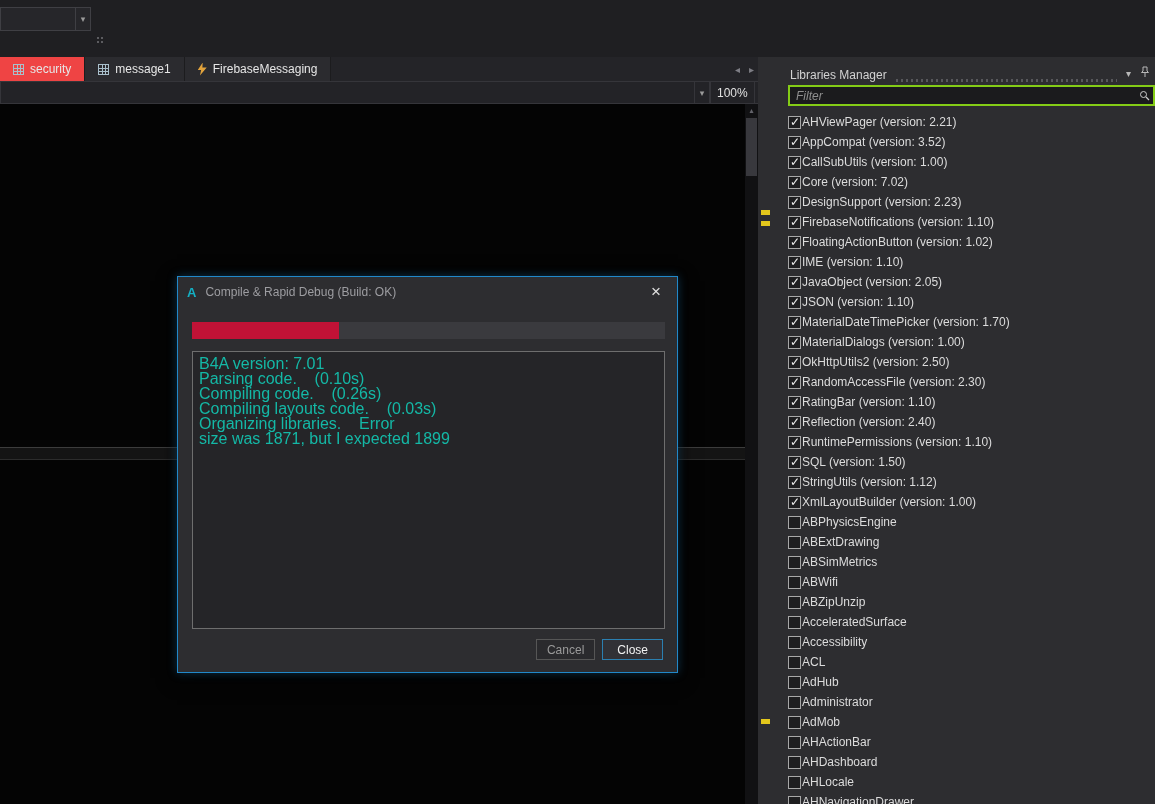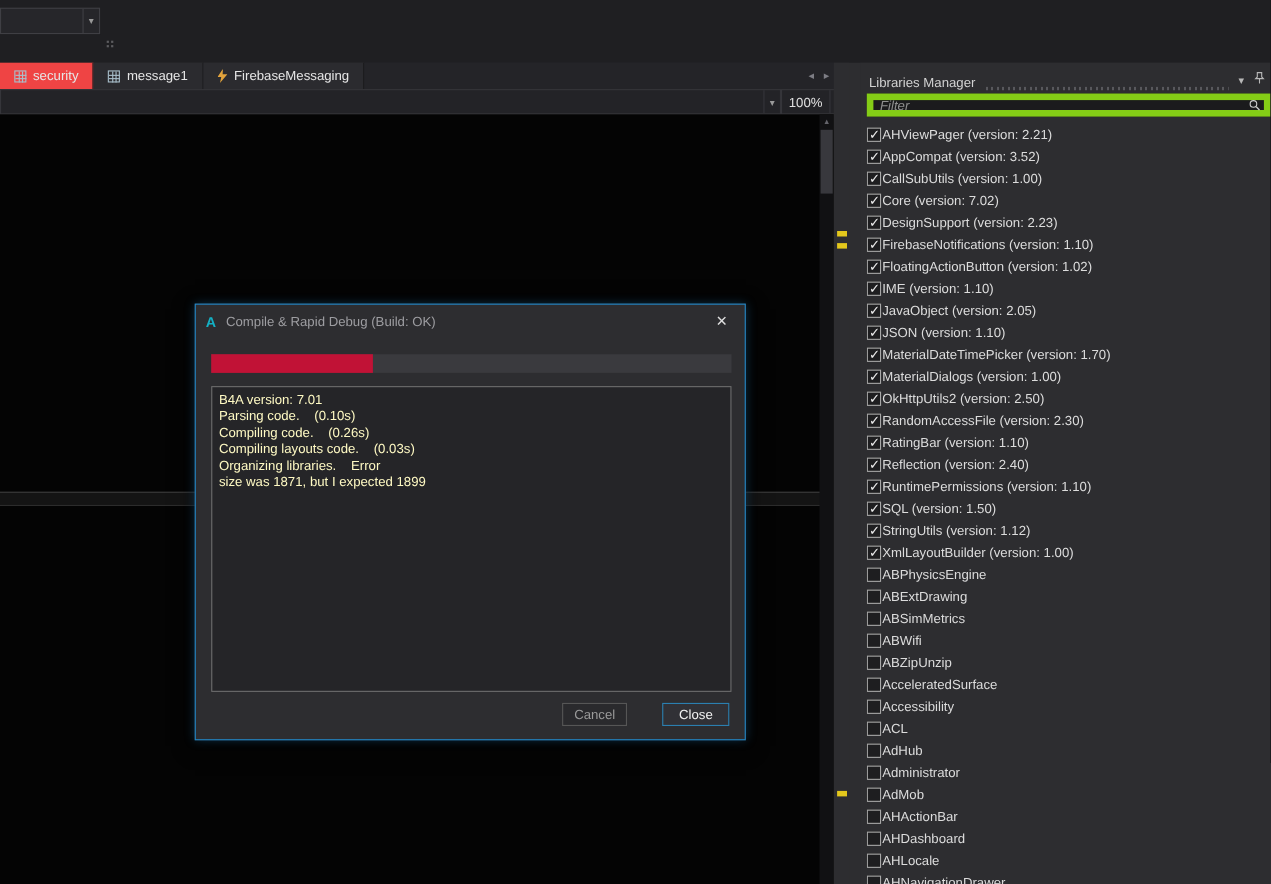--- a/index.html
+++ b/index.html
@@ -57,21 +57,21 @@
 
   
   .panel { position:absolute; left:782px; top:57px; width:373px; height:747px; background:#2d2d30; }
   .panel-header { position:absolute; left:0; top:0; width:100%; height:25px; display:flex; align-items:flex-end; }
   .panel-title { color:#d2d2d2; font-size:12px; margin-left:8px; white-space:nowrap; }
   .panel-dots { flex:1; height:3px; margin:2px 9px 0 9px;
     background-image:repeating-linear-gradient(90deg,#58585c 0 2px, transparent 2px 5px); }
   .panel-controls { display:flex; align-items:center; gap:9px; margin-right:5px; color:#b8b8b8; }
   .panel-chevron { font-size:10px; cursor:default; }
   .filter-box { position:absolute; left:6px; top:28px; width:367px; height:21px; background:#1b1b1d;
-    border:6px solid #84cc16; display:flex; align-items:center;justify-content:center; }
+    border:2px solid #84cc16; display:flex; align-items:center;justify-content:center; }
   .filter-input { flex:1; background:transparent; border:none; outline:none; color:#cccccc; font-size:12px;
     padding:0 6px; font-family:"Liberation Sans", sans-serif; }
   .filter-input::placeholder { font-style:italic; color:#8f8f8f; }
   .filter-icon { margin-right:3px; display:flex; }
 
   .lib-list { position:absolute; left:6px; top:55px; width:362px; height:692px; overflow:hidden; }
   .lib-row { height:20px; display:flex; align-items:center; gap:1px; }
   .cb { width:13px; height:13px; border:1px solid #a8a8a8; background:#1e1e20; position:relative; flex:none; }
   .cb.on::before { content:"✓"; position:absolute; left:1px; top:-2px; font-size:12px; color:#ececec; }
   .lib-label { color:#dcdcdc; font-size:12px; white-space:nowrap; }
@@ -80,23 +80,23 @@
   .dialog { position:absolute; left:177px; top:276px; width:501px; height:397px; background:#2d2d30;
     border:1px solid #2188c9; box-shadow:0 0 9px rgba(33,136,201,.35), 0 5px 18px rgba(0,0,0,.65); }
   .dialog-titlebar { height:30px; display:flex; align-items:center; padding:0 9px; }
   .dialog-logo { color:#14b0c4; font-weight:bold; font-size:13px; }
   .dialog-title { color:#9d9da1; font-size:12px; margin-left:9px; flex:1; }
   .dialog-close { color:#e0e0e0; font-size:17px; width:24px; height:24px; display:flex; align-items:center;
     justify-content:center; cursor:default; }
   .progress-track { position:absolute; left:14px; top:45px; width:473px; height:17px; background:#3a3a3e; }
   .progress-fill { height:100%; background:#c11236; width:0; }
   .log-box { position:absolute; left:14px; top:74px; width:473px; height:278px; background:#252528;
-    border:1px solid #6e6e6e; padding:4px 6px; color:#fef9c3; font-size:12px; line-height:15px; overflow:hidden; }
+    border:1px solid #6e6e6e; padding:4px 6px; color:#14b8a6; font-size:16px; line-height:15px; overflow:hidden; }
   .log-line { white-space:pre; }
-  .dialog-buttons { position:absolute; right:14px; bottom:12px; display:flex; gap:32px; }
+  .dialog-buttons { position:absolute; right:14px; bottom:12px; display:flex; gap:7px; }
   .btn { font-size:12px; height:21px; display:flex; align-items:center; cursor:default; }
   .btn-cancel { padding:0 10px; background:#2a2a2d; border:1px solid #565656; color:#9a9a9a; }
   .btn-close { padding:0 14px; background:#313136; border:1px solid #2b7fb0; color:#f2f2f2; }
 </style>
 </head>
 <body>
 
 <div class="screen">
 
   <div class="top-strip">

